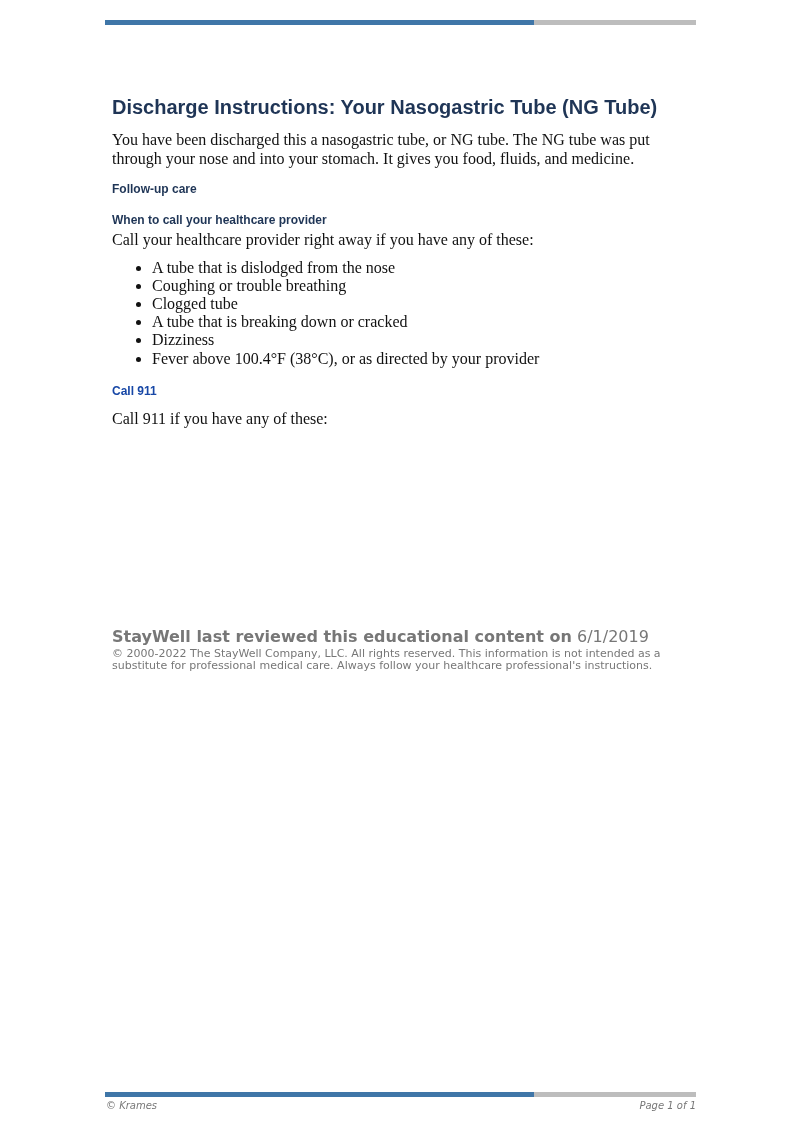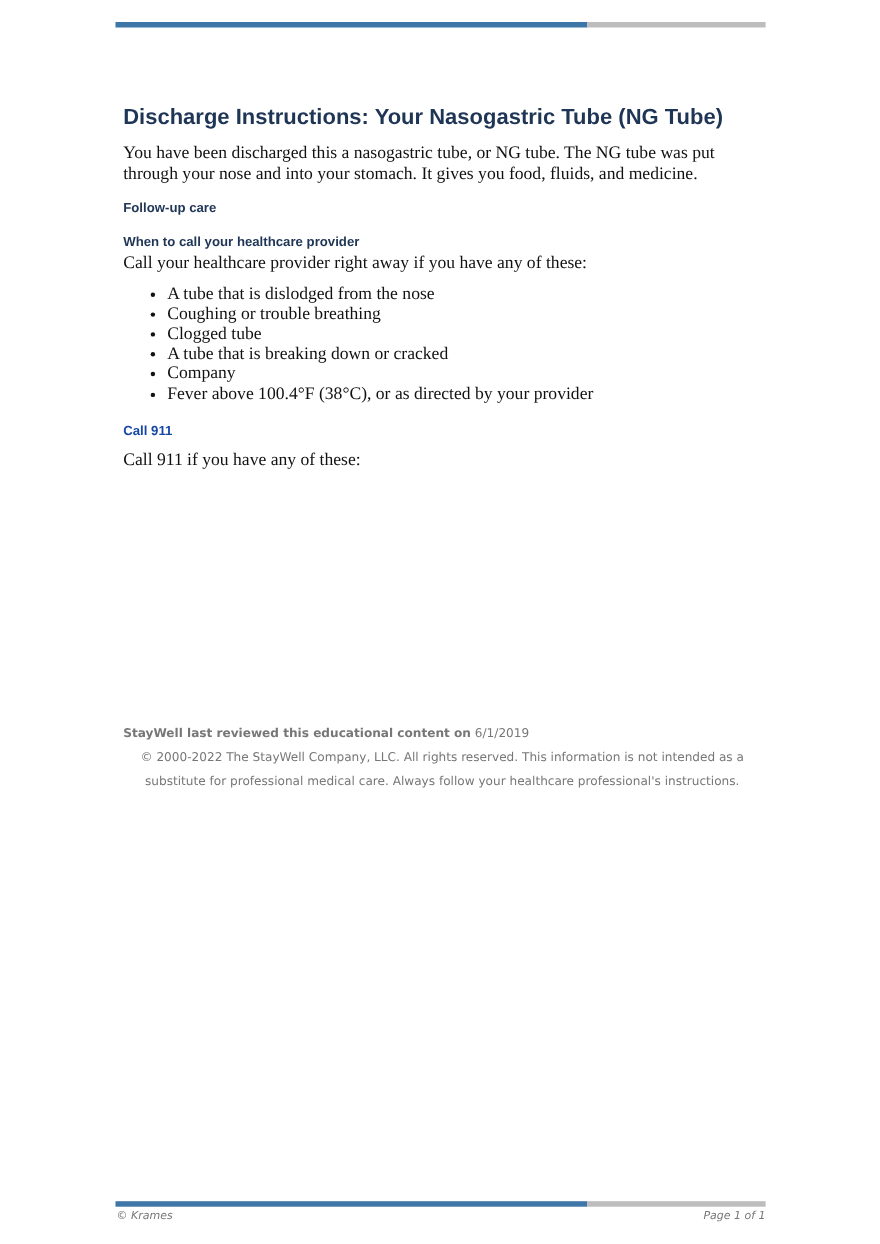--- a/index.html
+++ b/index.html
@@ -12,21 +12,21 @@
     .content { position: absolute; left: 112px; top: 93px; width: 580px; }
     h1 { font-family: "Liberation Sans", sans-serif; font-weight: bold; font-size: 20px; color: #1f3556; margin: 0 0 10px 0; line-height: 28px; }
     h2 { font-family: "Liberation Sans", sans-serif; font-weight: bold; font-size: 12px; color: #1f3556; margin: 0; line-height: 22px; }
     h2.urgent { color: #1747a6; }
     p { font-family: "Liberation Serif", serif; font-size: 16px; color: #111111; margin: 0; line-height: 18.5px; }
     ul { margin: 0; padding-left: 40px; font-family: "Liberation Serif", serif; font-size: 16px; color: #111111; line-height: 18.2px; }
     li { margin: 0; }
     .footer-note { position: absolute; left: 112px; top: 630px; width: 580px; font-family: "DejaVu Sans", sans-serif; font-size: 11px; color: #777777; }
     .footer-note .reviewed { margin: 0 0 4px 0; line-height: 14px; }
     .footer-note .reviewed b { font-weight: bold; }
-    .footer-note .copyright { margin: 0; line-height: 22px; text-align: center; }
+    .footer-note .copyright { margin: 0; line-height: 12px; }
     .page-footer { position: absolute; left: 106px; top: 1100px; width: 590px; display: flex; justify-content: space-between; font-family: "DejaVu Sans", sans-serif; font-style: italic; font-size: 10px; color: #777777; }
   </style>
 </head>
 <body>
 
 <div class="bar top-bar">
   <div class="blue"></div>
   <div class="gray"></div>
 </div>
 
@@ -39,33 +39,33 @@
   </section>
 
   <section>
     <h2 style="margin-bottom:0;">When to call your healthcare provider</h2>
     <p style="margin-bottom:9px;">Call your healthcare provider right away if you have any of these:</p>
     <ul style="margin-bottom:12px;">
       <li>A tube that is dislodged from the nose</li>
       <li>Coughing or trouble breathing</li>
       <li>Clogged tube</li>
       <li>A tube that is breaking down or cracked</li>
-      <li>Company</li>
+      <li>Dizziness</li>
       <li>Fever above 100.4°F (38°C), or as directed by your provider</li>
     </ul>
   </section>
 
   <section>
     <h2 class="urgent" style="margin-bottom:8px;">Call 911</h2>
     <p style="margin-bottom:9px;">Call 911 if you have any of these:</p>
   </section>
 </div>
 
 <div class="footer-note">
-  <p class="reviewed" style="font-family:'DejaVu Sans', sans-serif;font-size:11px;color:#777;margin-top:30px;">
+  <p class="reviewed" style="font-family:'DejaVu Sans', sans-serif;font-size:16px;color:#777;">
     <b>StayWell last reviewed this educational content on</b>
     <span>6/1/2019</span>
   </p>
   <p class="copyright" style="font-family:'DejaVu Sans', sans-serif;font-size:11px;color:#777;">© 2000-2022 The StayWell Company, LLC. All rights reserved. This information is not intended as a substitute for professional medical care. Always follow your healthcare professional's instructions.</p>
 </div>
 
 <div class="bar bottom-bar">
   <div class="blue"></div>
   <div class="gray"></div>
 </div>

